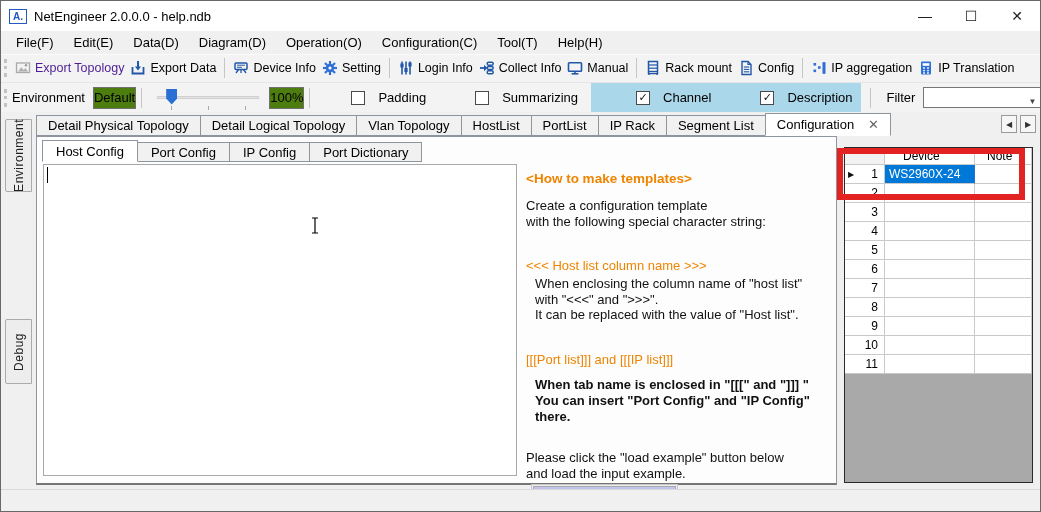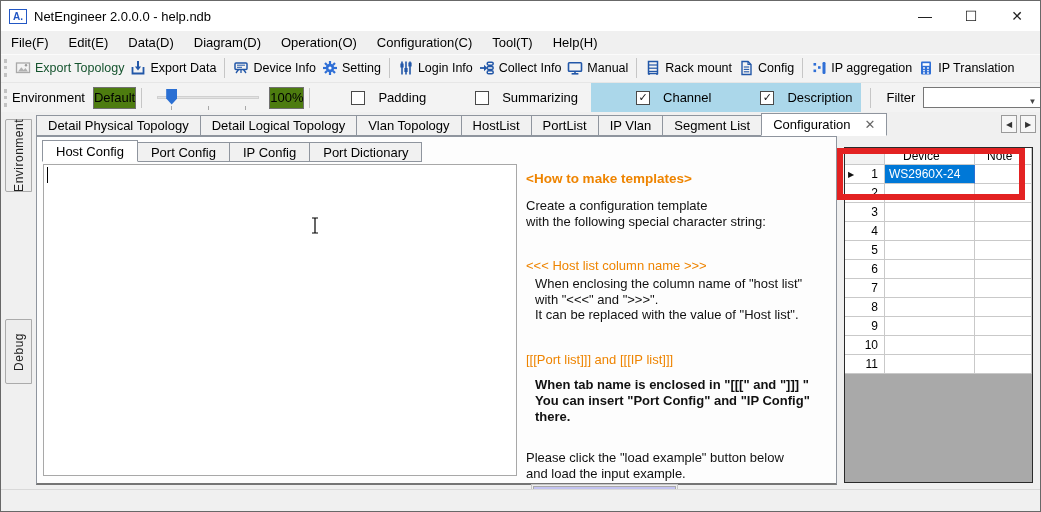--- a/index.html
+++ b/index.html
@@ -11,29 +11,29 @@
     -webkit-user-select:none; user-select:none;
   }
   
   .titlebar { height:30px; background:#ffffff; display:flex; align-items:center; padding-left:8px; }
   .app-icon { width:18px; height:15px; border:1px solid #2257c4; color:#2257c4; font-weight:bold;
     font-size:10px; display:flex; align-items:center; justify-content:center; background:#fff; }
   .title-text { margin-left:7px; font-size:13px; }
   .win-btns { margin-left:auto; display:flex; height:100%; }
   .win-btn { width:46px; display:flex; align-items:center; justify-content:center; font-size:14px; color:#222; }
   
-  .menubar { height:23px; background:#f0f0f0; display:flex; align-items:center; font-size:13px; }
+  .menubar { height:23px; background:#f0f0f0; display:flex; align-items:center; padding-left:5px; font-size:13px; }
   .menu-item { padding:0 10px; }
   
   .toolbar { height:28px; background:#f3f3f3; display:flex; align-items:center; font-size:12.5px;
     box-shadow:inset 0 1px 0 #fbfbfb; white-space:nowrap; overflow:hidden; }
   .grip { width:0; height:18px; border-left:3px dotted #c3c3c3; margin:0 5px 0 3px; flex:none; }
   .tbtn { display:flex; align-items:center; gap:4px; padding:3px 3px; flex:none; }
   .tbtn svg { width:16px; height:16px; display:block; flex:none; }
-  .tbtn.disabled { color:#14532d;justify-content:flex-end; }
+  .tbtn.disabled { color:#4c1d95;justify-content:flex-end; }
   .tsep { width:1px; height:20px; background:#c6c6c6; margin:0 5px; flex:none; }
   
   .envbar { height:30px; background:#f3f3f3; display:flex; align-items:center; font-size:13px;
     border-top:1px solid #e6e6e6; white-space:nowrap; position:relative; }
   .fieldbox { border:1px solid #707070; background:#4d7c0f; height:22px; display:flex;
     align-items:center; justify-content:center; font-size:13px; }
   .default-box { width:98px; margin-left:8px; }
   .zoom-box { width:44px; }
   .slider { width:106px; height:24px; position:relative; margin:0 8px; flex:none; }
   .slider-track { position:absolute; left:2px; right:2px; top:10px; height:3px; background:#e3e3e3; border:1px solid #d0d0d0; }
@@ -368,21 +368,21 @@
       <div class="tab">
           <span>Vlan Topology</span>
         </div>
       <div class="tab">
           <span>HostList</span>
         </div>
       <div class="tab">
           <span>PortList</span>
         </div>
       <div class="tab">
-          <span>IP Vlan</span>
+          <span>IP Rack</span>
         </div>
       <div class="tab">
           <span>Segment List</span>
         </div>
       <div class="tab active">
         <span>Configuration</span>
         <span class="tab-close">✕</span>
       </div>
     </div>
     <div class="tab-scroll">

